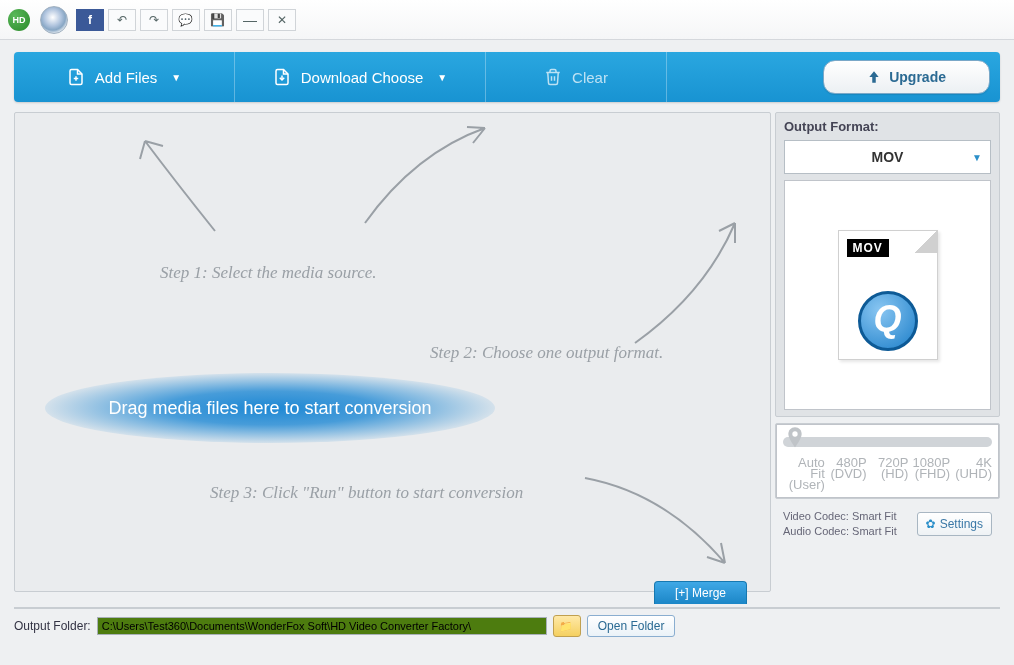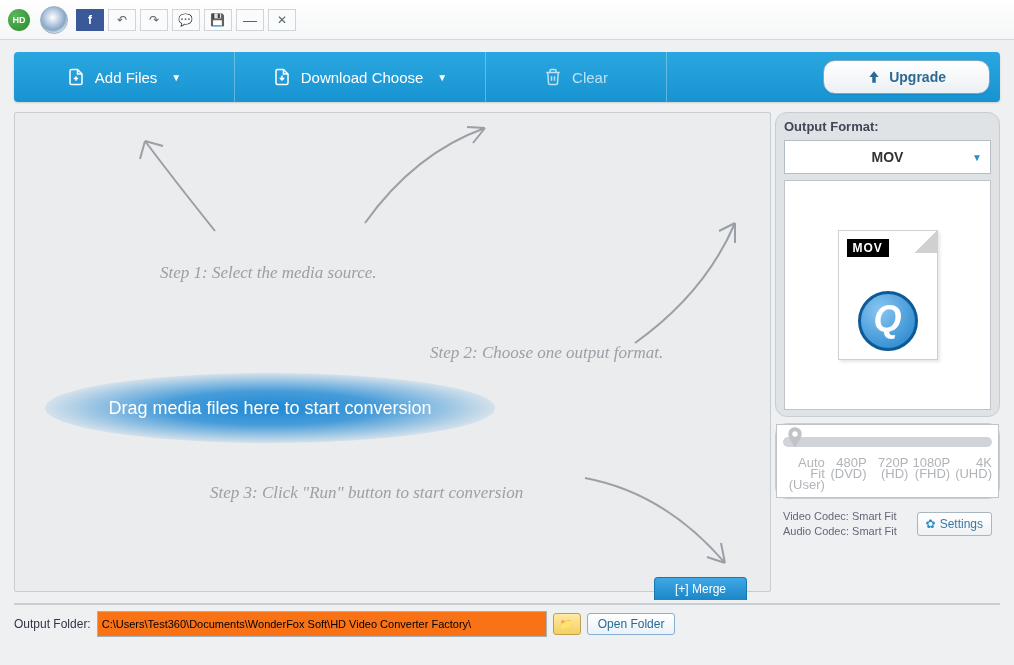--- a/index.html
+++ b/index.html
@@ -34,21 +34,21 @@
 .canvas { flex: 1; height: 480px; border: 1px solid #c8cdd2; background: #eaecee; position: relative; border-radius: 2px; overflow: hidden; }
 .handwriting { position: absolute; color: #9aa0a6; font-style: italic; font-family: "Comic Sans MS", cursive; font-size: 17px; }
 .step1 { top: 150px; left: 145px; }
 .step2 { top: 230px; left: 415px; }
 .step3 { top: 370px; left: 195px; }
 .drop-spot { position: absolute; top: 260px; left: 30px; width: 450px; height: 70px; background: radial-gradient(ellipse 60% 60% at center, #1e88d4 0%, rgba(30,136,212,0.8) 40%, rgba(30,136,212,0) 90%); display: flex; align-items: center; justify-content: center; color: #fff; font-size: 18px; border-radius: 50%; }
 .arrow { position: absolute; stroke: #9aa0a6; fill: none; stroke-width: 2; }
 
 
 .right-panel { width: 225px; }
-.rp-section { border: 1px solid #c8cdd2; background: #e0e3e6; border-radius: 12px; padding: 6px 8px; margin-bottom: 6px; }
+.rp-section { border: 1px solid #c8cdd2; background: #e0e3e6; border-radius: 2px; padding: 6px 8px; margin-bottom: 6px; }
 .rp-title { color: #445; font-size: 13px; font-weight: bold; margin-bottom: 6px; }
 .format-select { height: 34px; background: #fff; border: 1px solid #b6bec5; display: flex; align-items: center; justify-content: center; position: relative; cursor: pointer; font-weight: bold; color: #333; font-size: 14px; }
 .format-chev { position: absolute; right: 8px; color: #2b8fc9; font-size: 10px; }
 .format-preview { margin-top: 6px; height: 230px; background: #fff; border: 1px solid #c0c4ca; display: flex; align-items: center; justify-content: center; }
 .mov-icon { width: 100px; height: 130px; background: #fff; border: 1px solid #d0d0d0; position: relative; box-shadow: 2px 2px 3px rgba(0,0,0,0.1); }
 .mov-icon::before { content: ''; position: absolute; top: 0; right: 0; width: 22px; height: 22px; background: linear-gradient(135deg, #fff 48%, #d0d0d0 50%); }
 .mov-label { position: absolute; top: 8px; left: 8px; background: #000; color: #fff; font-size: 12px; font-weight: bold; padding: 2px 6px; letter-spacing: 1px; }
 .mov-q { position: absolute; bottom: 8px; left: 50%; transform: translateX(-50%); width: 60px; height: 60px; border-radius: 50%; background: radial-gradient(circle at 35% 30%, #89c6f2, #1d7fc9); border: 3px solid #0d5a96; }
 .mov-q::after { content: 'Q'; position: absolute; top: 50%; left: 50%; transform: translate(-50%,-55%); color: #fff; font-size: 36px; font-weight: bold; font-style: italic; }
 
@@ -63,21 +63,21 @@
 .codec-left { flex: 1; line-height: 15px; }
 .settings-btn { height: 24px; padding: 0 8px; background: linear-gradient(#fff,#eef2f5); border: 1px solid #a8b6c2; border-radius: 3px; color: #3a78a6; font-size: 12px; display: flex; align-items: center; cursor: pointer; }
 .settings-btn::before { content: '✿'; color: #2b8fc9; margin-right: 4px; font-size: 12px; }
 
 
 .bottom { position: absolute; left: 0; right: 0; bottom: 16px; padding: 0 14px 12px; }
 .merge-tab { position: absolute; left: 640px; top: -26px; background: linear-gradient(#3fa8e6,#1b86c7); color: #fff; font-size: 12px; padding: 4px 20px; border-radius: 4px 4px 0 0; border: 1px solid #1678b0; border-bottom: none; cursor: pointer; }
 .bottom-line { height: 2px; background: #c8cdd2; margin-bottom: 6px; }
 .bottom-bar { display: flex; align-items: center; gap: 6px; }
 .of-label { font-size: 12px; color: #334; }
-.of-path { flex: 0 0 450px; height: 26px; border: 1px solid #a8b0b8; background: #f97316; font-size: 11px; padding: 0 4px; }
+.of-path { flex: 0 0 450px; height: 18px; border: 1px solid #a8b0b8; background: #4d7c0f; font-size: 11px; padding: 0 4px; }
 .folder-btn { height: 22px; width: 28px; border: 1px solid #c0a050; background: linear-gradient(#ffe9a8,#f5d060); border-radius: 3px; display: flex; align-items: center; justify-content: center; font-size: 11px; cursor: pointer; }
 .open-btn { height: 22px; padding: 0 10px; border: 1px solid #8aaed0; background: linear-gradient(#fff,#eaf2f8); border-radius: 3px; color: #2b6a93; font-size: 12px; cursor: pointer; }
 .bot-spacer { flex: 1; }
 .run-btn { width: 150px; height: 36px; background: linear-gradient(#36b5f4,#1490d8); border: 1px solid #1078b8; border-radius: 18px; color: #fff; font-size: 18px; font-style: italic; cursor: pointer; box-shadow: 0 1px 2px rgba(0,0,0,0.2), inset 0 1px 0 rgba(255,255,255,0.4); }
 </style>
 </head>
 <body>
 
 <div class="titlebar">
   <div class="logo">HD</div>

